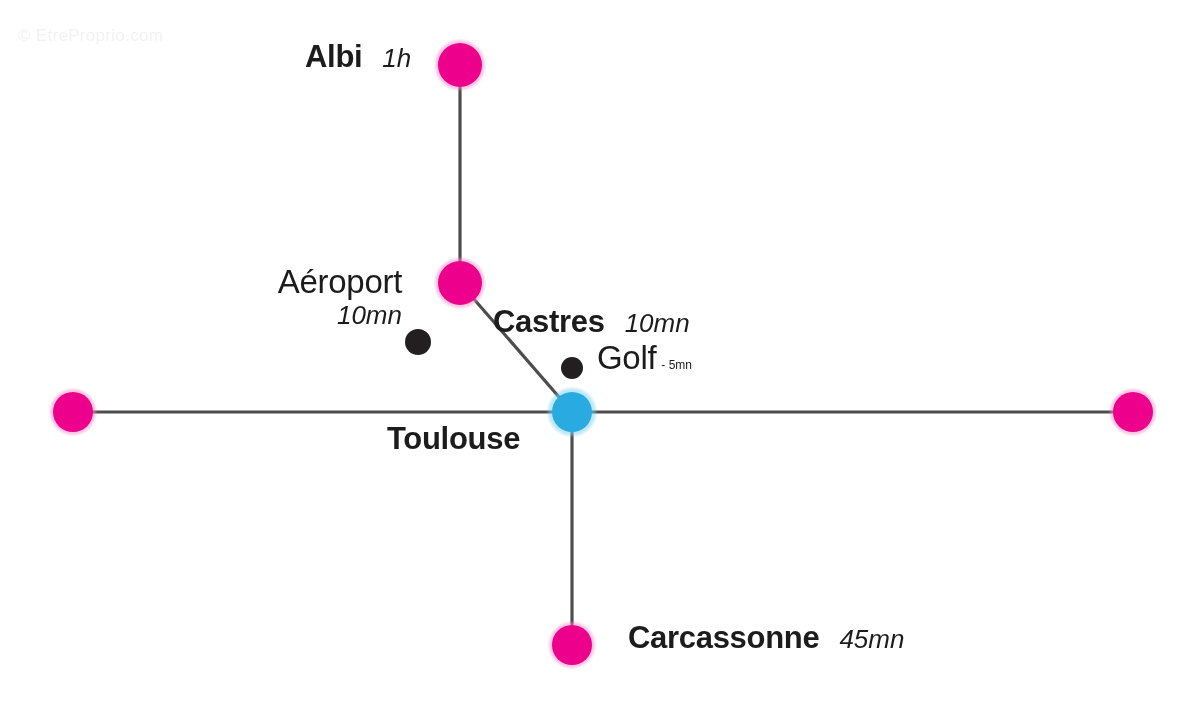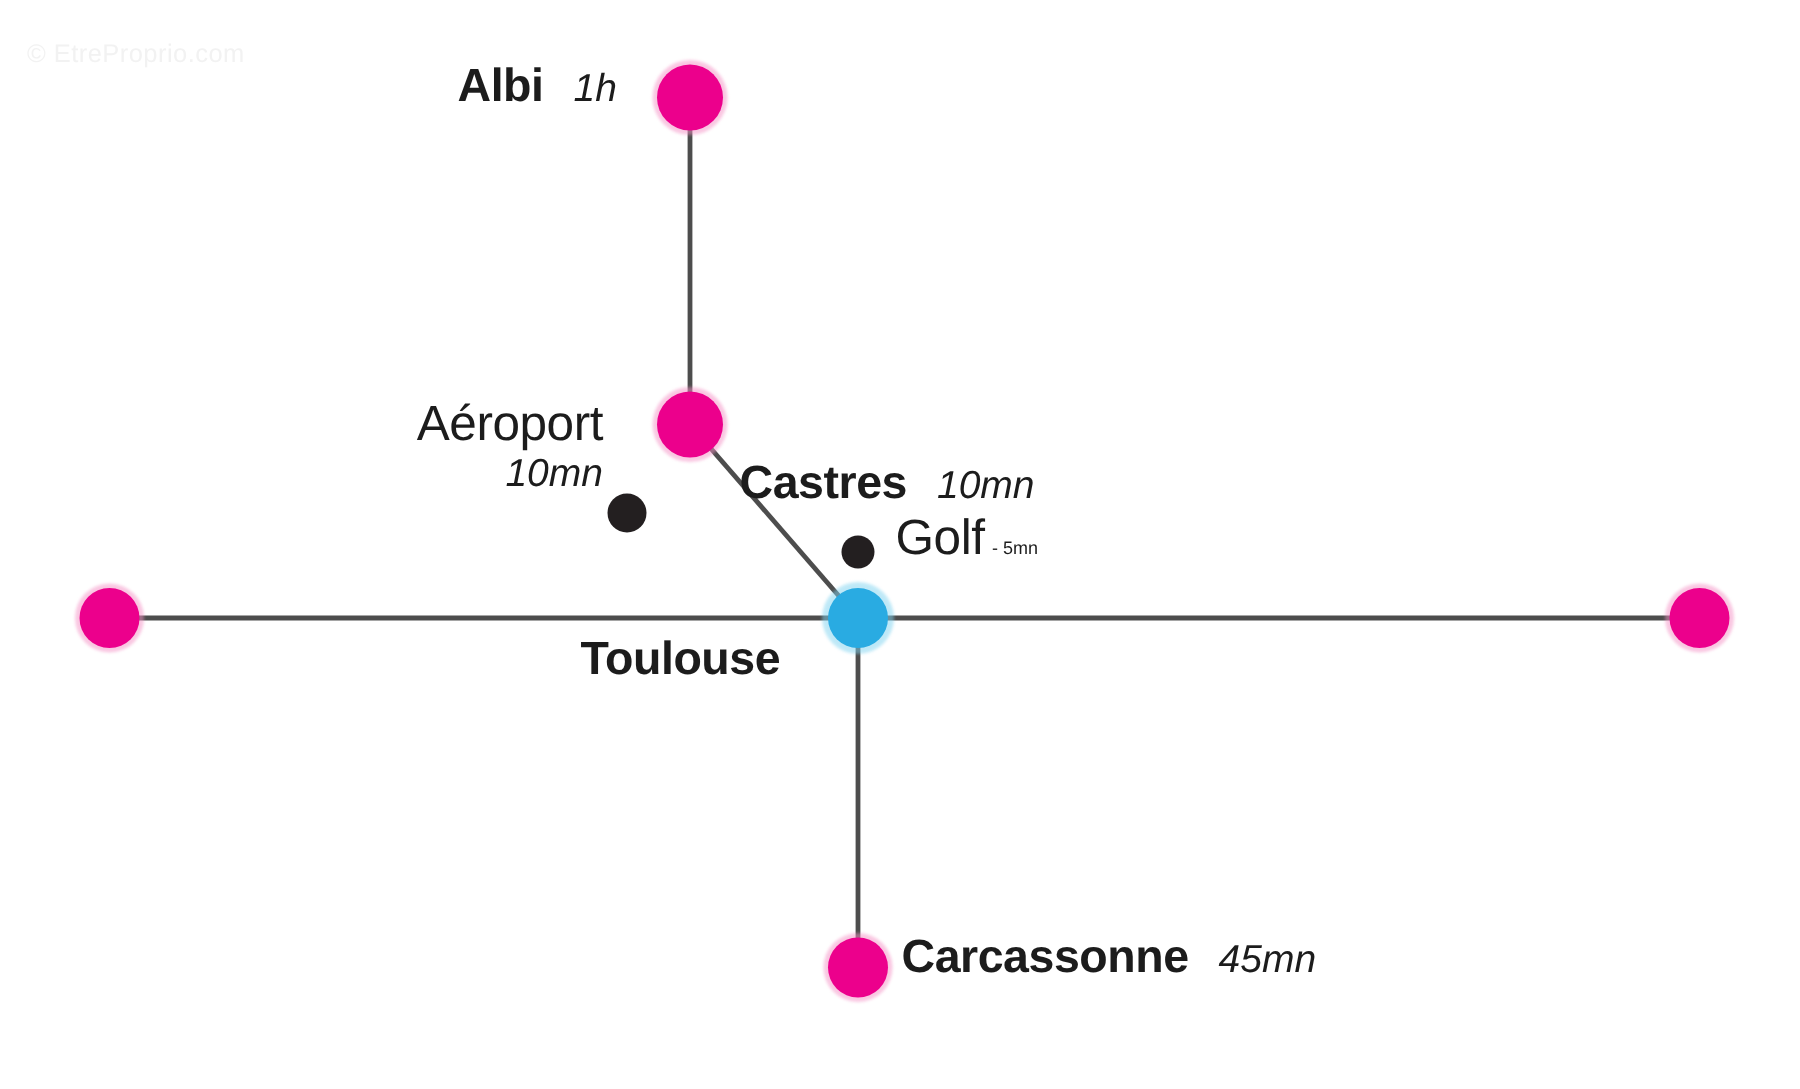--- a/index.html
+++ b/index.html
@@ -70,21 +70,21 @@
 
   
   #label-albi        { left: 305px; top: 41px; }
   #label-castres     { left: 493px; top: 259px; margin-top: 47px; }
   #label-aeroport    { left: 256px; top: 265px; text-align: right; width: 146px; }
   #label-aeroport .city-time { display: block; margin-top: 2px; }
   #label-golf        { left: 597px; top: 341px; }
   #label-toulouse    { left: 93px; top: 369px; }
   #label-beziers     { left: 888px; top: 369px; }
   #label-mazamet     { left: 387px; top: 423px; }
-  #label-carcassonne { left: 601px; top: 622px; }
+  #label-carcassonne { left: 628px; top: 622px; }
 </style>
 </head>
 <body>
 
 <div id="stage">
 
   <svg id="map-svg" viewBox="0 0 1200 726" xmlns="http://www.w3.org/2000/svg">
     <defs>
       <filter id="soft" x="-60%" y="-60%" width="220%" height="220%">
         <feGaussianBlur stdDeviation="1.1"></feGaussianBlur>

